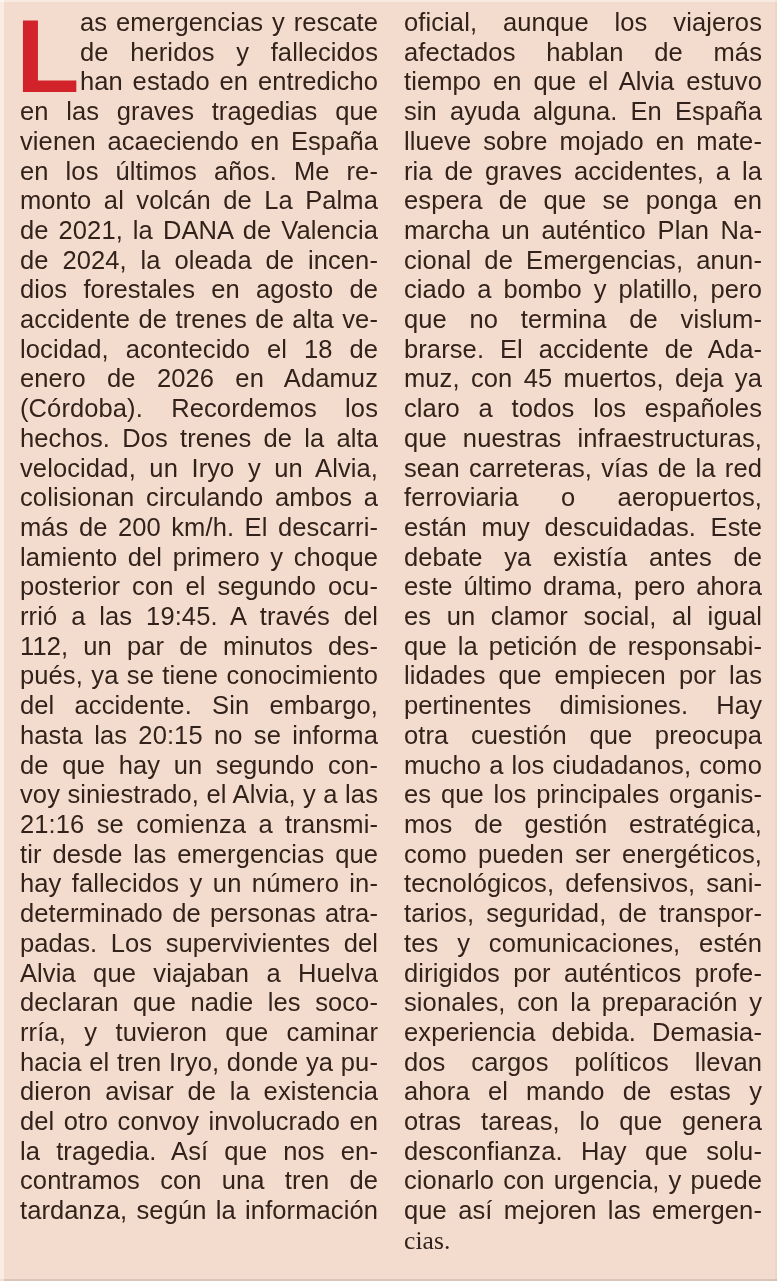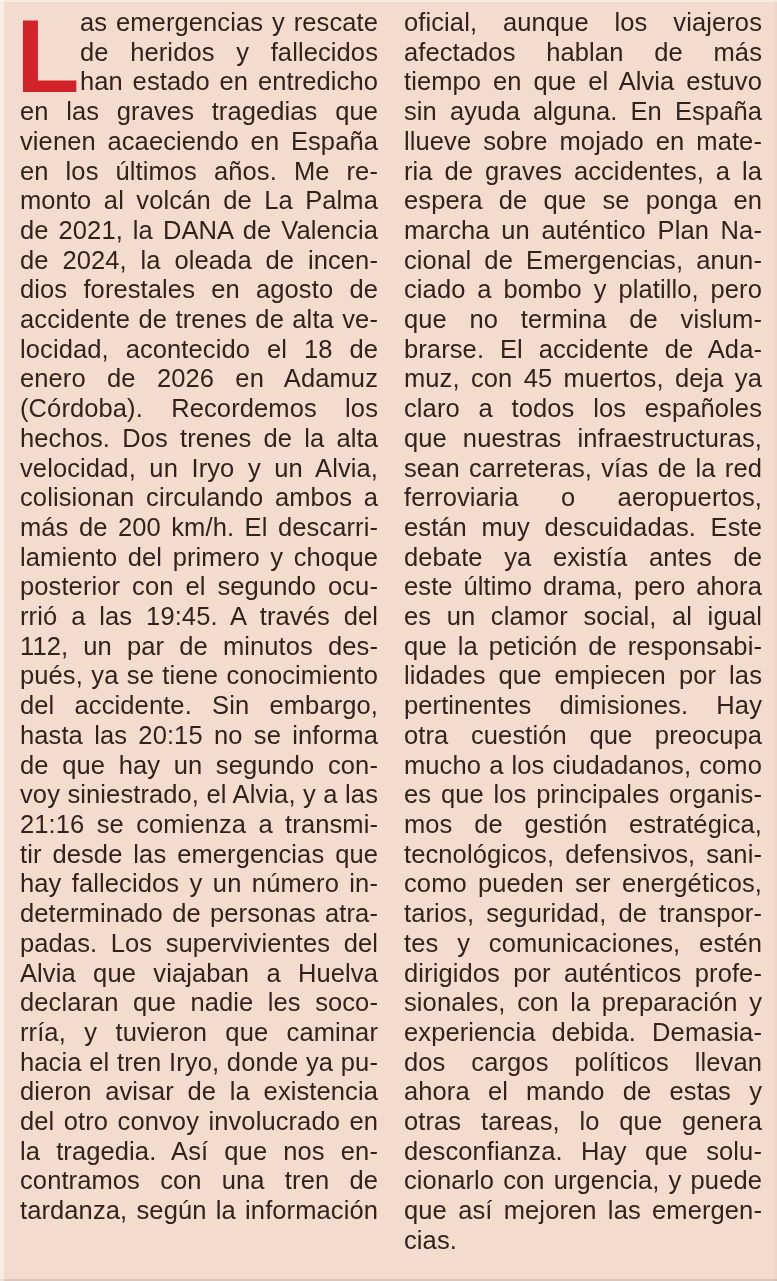--- a/index.html
+++ b/index.html
@@ -30,20 +30,21 @@
     line-height: 29.7px;
     white-space: nowrap;
     text-align: justify;
     text-align-last: justify;
     text-justify: inter-word;
     letter-spacing: 0.1px;
   }
 
   .line.last {
     text-align-last: left;
+    font-family: Liberation Serif, serif;
   }
 
   .dropcap-float {
     float: left;
     width: 60px;
     height: 89px;
     position: relative;
   }
 
   .dropcap-float span {
@@ -127,22 +128,22 @@
       <div class="line">debate ya existía antes de</div>
       <div class="line">este último drama, pero ahora</div>
       <div class="line">es un clamor social, al igual</div>
       <div class="line">que la petición de responsabi-</div>
       <div class="line">lidades que empiecen por las</div>
       <div class="line">pertinentes dimisiones. Hay</div>
       <div class="line">otra cuestión que preocupa</div>
       <div class="line">mucho a los ciudadanos, como</div>
       <div class="line">es que los principales organis-</div>
       <div class="line">mos de gestión estratégica,</div>
+      <div class="line">como pueden ser energéticos,</div>
       <div class="line">tecnológicos, defensivos, sani-</div>
-      <div class="line">como pueden ser energéticos,</div>
       <div class="line">tarios, seguridad, de transpor-</div>
       <div class="line">tes y comunicaciones, estén</div>
       <div class="line">dirigidos por auténticos profe-</div>
       <div class="line">sionales, con la preparación y</div>
       <div class="line">experiencia debida. Demasia-</div>
       <div class="line">dos cargos políticos llevan</div>
       <div class="line">ahora el mando de estas y</div>
       <div class="line">otras tareas, lo que genera</div>
       <div class="line">desconfianza. Hay que solu-</div>
       <div class="line">cionarlo con urgencia, y puede</div>

